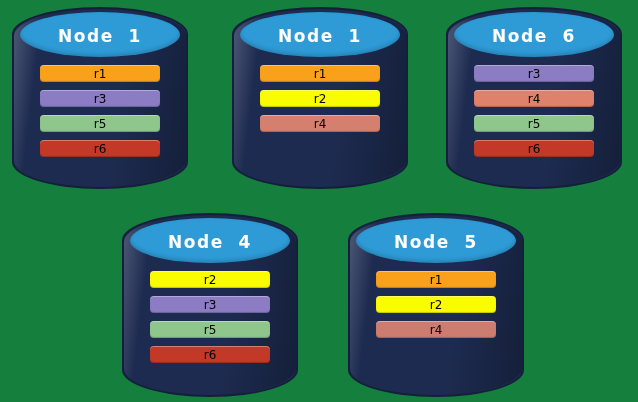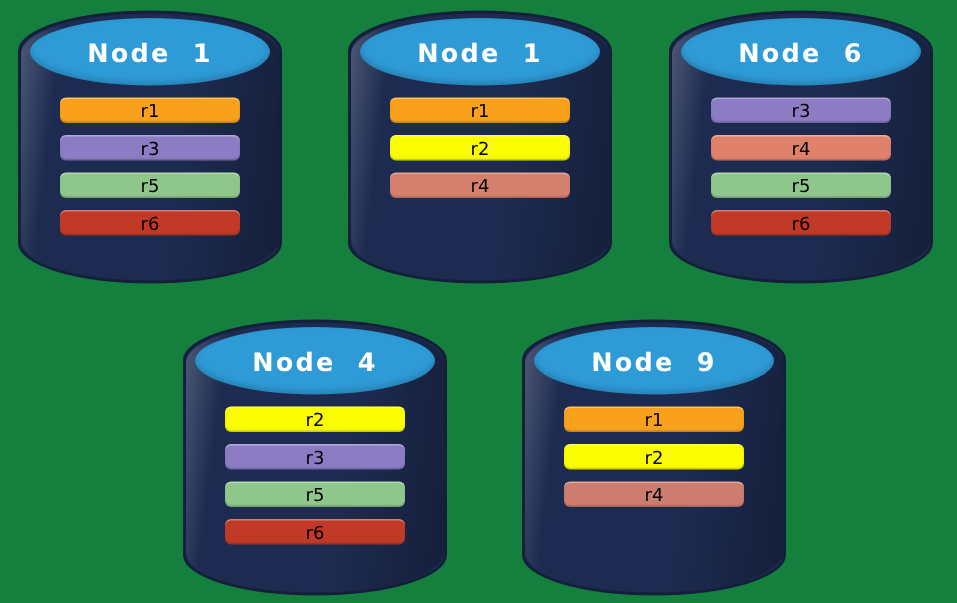--- a/index.html
+++ b/index.html
@@ -169,21 +169,21 @@
         </div>
       <div class="bar" style="background: rgb(194, 58, 39);">
           <span class="bar-label">r6</span>
         </div>
     </div>
   </div>
 
   <div class="node p5">
     <div class="cyl" style="background: rgb(29, 43, 80);"></div>
     <div class="cyl-top" style="background: rgb(46, 155, 215);">
-      <span class="node-label">Node  9</span>
+      <span class="node-label">Node  5</span>
     </div>
     <div class="bars">
       <div class="bar" style="background: rgb(249, 161, 27);">
           <span class="bar-label">r1</span>
         </div>
       <div class="bar" style="background: rgb(250, 252, 0);">
           <span class="bar-label">r2</span>
         </div>
       <div class="bar" style="background: rgb(204, 125, 112);">
           <span class="bar-label">r4</span>

